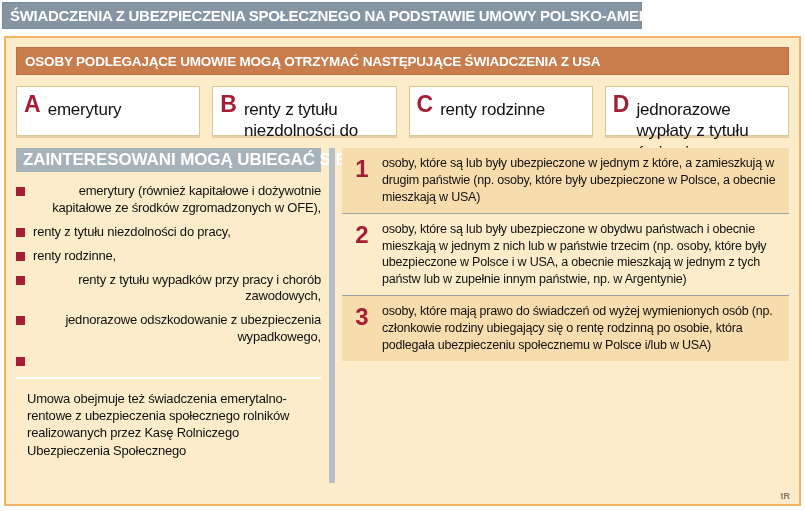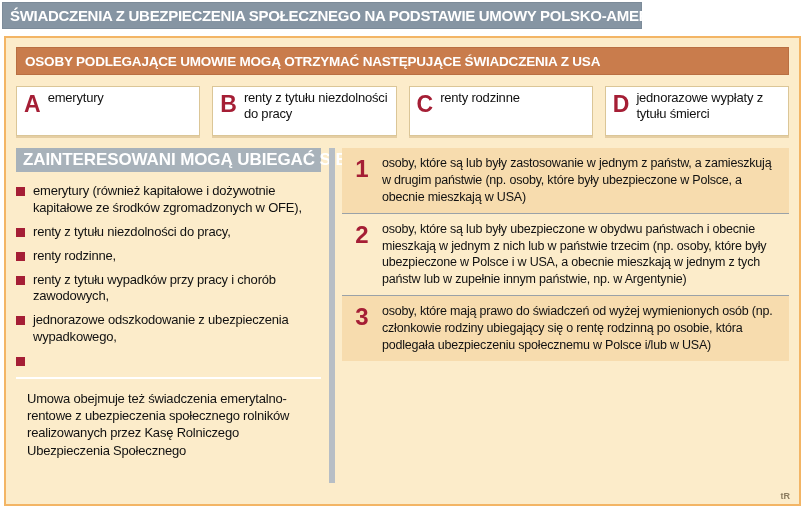--- a/index.html
+++ b/index.html
@@ -58,22 +58,22 @@
     box-shadow: 0 2px 0 rgba(186,152,92,0.35);
     padding: 3px 7px;
     display: flex; gap: 7px; align-items: flex-start;
   }
   .benefit-letter {
     color: #a51e35;
     font-size: 23px; font-weight: bold; line-height: 1;
     margin-top: 3px;
   }
   .benefit-label {
-    font-size: 13px; line-height: 1.25; letter-spacing: -0.2px;
-    margin-top: 0;
+    font-size: 17px; line-height: 1.25; letter-spacing: -0.2px;
+    margin-top: 9px;
   }
 
   
   .columns { display: flex; margin-top: 12px; align-items: stretch; height: 353px; }
   .left-col { width: 305px; flex: 0 0 auto; }
   .v-divider {
     width: 6px; flex: 0 0 auto;
     background: #b7bec5;
     margin: 0 7px 18px 8px;
   }
@@ -83,21 +83,21 @@
     height: 24px;
     background: #a8b2ba;
     color: #ffffff;
     display: flex; align-items: center;
     padding-left: 7px;
     font-size: 17px; font-weight: bold; letter-spacing: -0.1px;
     white-space: nowrap;
   }
 
   
-  .bullet-list { list-style: none; margin: 11px 0 0 0; padding: 0; }
+  .bullet-list { list-style: none; margin: 11px 0 0 0; padding: 0; text-align: right; }
   .bullet-list li {
     display: flex; gap: 8px;
     font-size: 13px; line-height: 1.3; letter-spacing: -0.2px;
     margin-bottom: 7px;
   }
   .bullet-square {
     flex: 0 0 auto;
     width: 9px; height: 9px;
     background: #a51e35;
     margin-top: 4px;
@@ -195,21 +195,21 @@
       <p class="note">Umowa obejmuje też świadczenia emerytalno-rentowe z ubezpieczenia społecznego rolników realizowanych przez Kasę Rolniczego Ubezpieczenia Społecznego</p>
     </section>
 
     <div class="v-divider"></div>
 
     <section class="right-col">
 
       <div class="numbered-rows">
         <div class="num-row tan">
           <span class="num">1</span>
-          <span class="num-text">osoby, które są lub były zastosowanie w jednym z państw, a zamieszkują w drugim państwie (np. osoby, które były ubezpieczone w Polsce, a obecnie mieszkają w USA)</span>
+          <span class="num-text">osoby, które są lub były ubezpieczone w jednym z które, a zamieszkują w drugim państwie (np. osoby, które były ubezpieczone w Polsce, a obecnie mieszkają w USA)</span>
         </div>
         <div class="num-row">
           <span class="num">2</span>
           <span class="num-text">osoby, które są lub były ubezpieczone w obydwu państwach i obecnie mieszkają w jednym z nich lub w państwie trzecim (np. osoby, które były ubezpieczone w Polsce i w USA, a obecnie mieszkają w jednym z tych państw lub w zupełnie innym państwie, np. w Argentynie)</span>
         </div>
         <div class="num-row tan">
           <span class="num">3</span>
           <span class="num-text">osoby, które mają prawo do świadczeń od wyżej wymienionych osób (np. członkowie rodziny ubiegający się o rentę rodzinną po osobie, która podlegała ubezpieczeniu społecznemu w Polsce i/lub w USA)</span>
         </div>
       </div>

